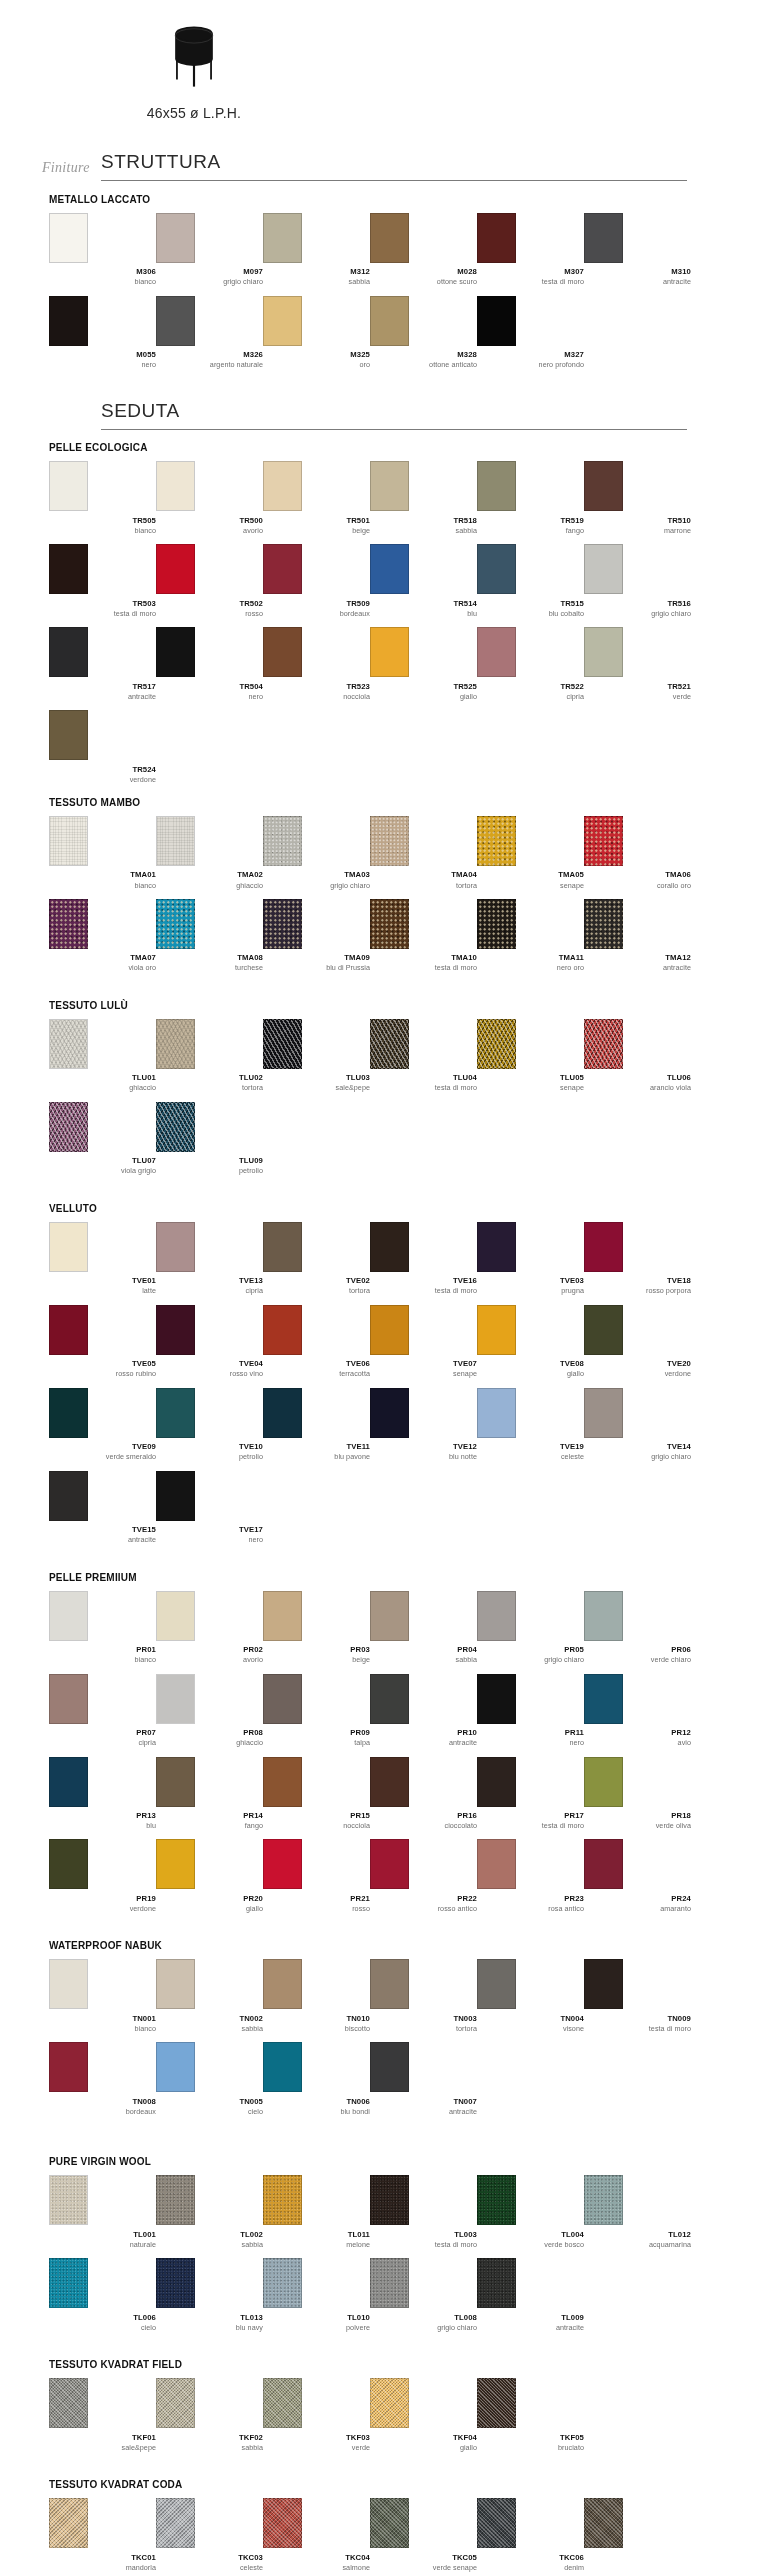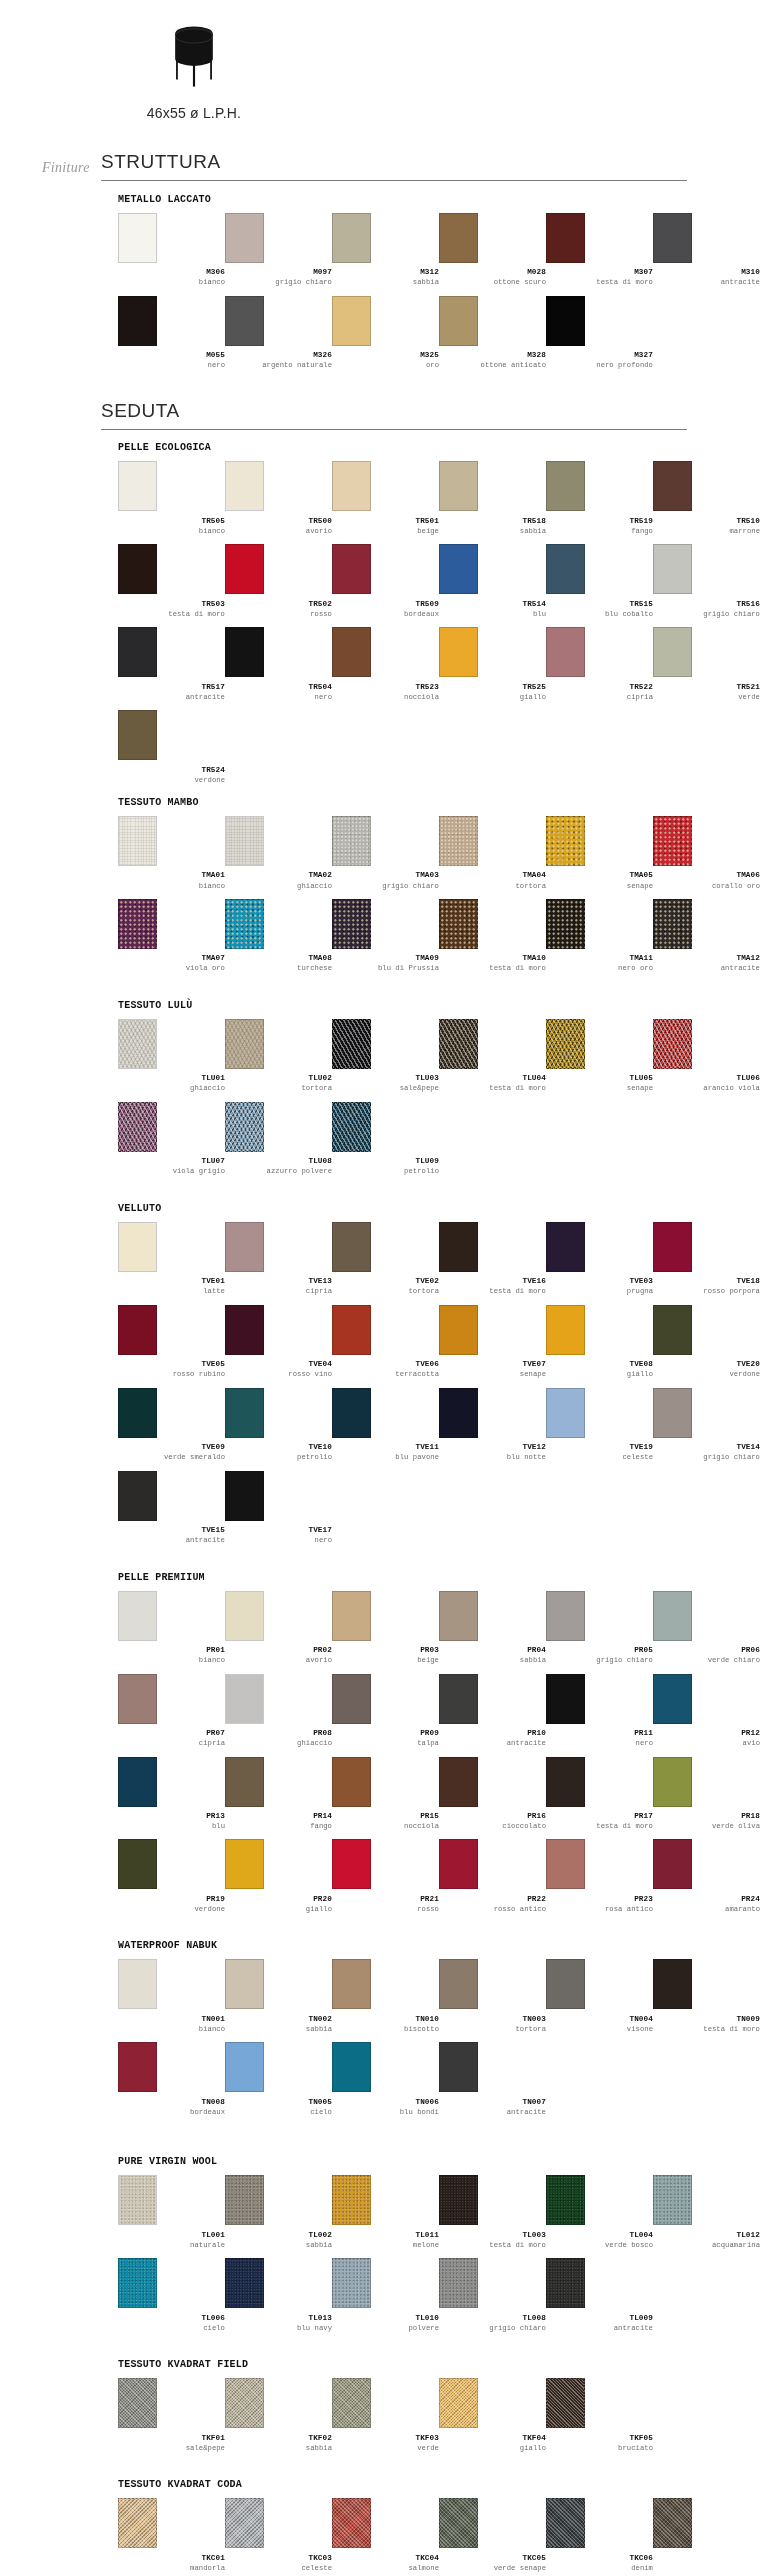--- a/index.html
+++ b/index.html
@@ -34,21 +34,21 @@
   .section-title{
     font-size:19px;font-weight:400;letter-spacing:0.5px;color:#2b2b2b;
     line-height:1.1;padding-bottom:7.2px;
   }
   .section-rule{
     margin-left:101px;margin-right:81px;
     border-bottom:0.9px solid #7b7b7b;height:0;
   }
 
   
-  .group{padding-left:118px;margin-top:12.6px;font-family:Liberation Mono, monospace;}
+  .group{padding-left:49px;margin-top:12.6px;}
   .group-title{
     font-size:10px;font-weight:bold;letter-spacing:0.2px;color:#111;
     margin-bottom:8.1px;text-transform:uppercase;
   }
   .swatch-grid{
     display:grid;
     grid-template-columns:repeat(6,107px);
     row-gap:9px;
     column-gap:0;
     text-align:right;
@@ -362,25 +362,20 @@
               <span class="chip" style="background-color:#c0413f;background-image:repeating-linear-gradient(60deg,rgba(255,255,255,.45) 0 1.4px,transparent 1.4px 3.6px),repeating-linear-gradient(-60deg,rgba(0,0,0,.5) 0 1.4px,transparent 1.4px 3.6px);"></span>
               <div class="code">TLU06</div>
               <div class="nm">arancio viola</div>
             </div>
             <div class="swatch">
               <span class="chip" style="background-color:#8d5a7a;background-image:repeating-linear-gradient(60deg,rgba(255,255,255,.45) 0 1.4px,transparent 1.4px 3.6px),repeating-linear-gradient(-60deg,rgba(0,0,0,.5) 0 1.4px,transparent 1.4px 3.6px);"></span>
               <div class="code">TLU07</div>
               <div class="nm">viola grigio</div>
             </div>
             <div class="swatch">
-              <span class="chip" style="background-color:#7b9cb3;background-image:repeating-linear-gradient(60deg,rgba(255,255,255,.45) 0 1.4px,transparent 1.4px 3.6px),repeating-linear-gradient(-60deg,rgba(0,0,0,.5) 0 1.4px,transparent 1.4px 3.6px);"></span>
-              <div class="code">TLU08</div>
-              <div class="nm">azzurro polvere</div>
-            </div>
-            <div class="swatch">
               <span class="chip" style="background-color:#1c4a5e;background-image:repeating-linear-gradient(60deg,rgba(255,255,255,.45) 0 1.4px,transparent 1.4px 3.6px),repeating-linear-gradient(-60deg,rgba(0,0,0,.5) 0 1.4px,transparent 1.4px 3.6px);"></span>
               <div class="code">TLU09</div>
               <div class="nm">petrolio</div>
             </div>
           </div>
         </div>
         <div class="group" style="margin-top: 27px;">
           <div class="group-title">VELLUTO</div>
           <div class="swatch-grid">
             <div class="swatch">

